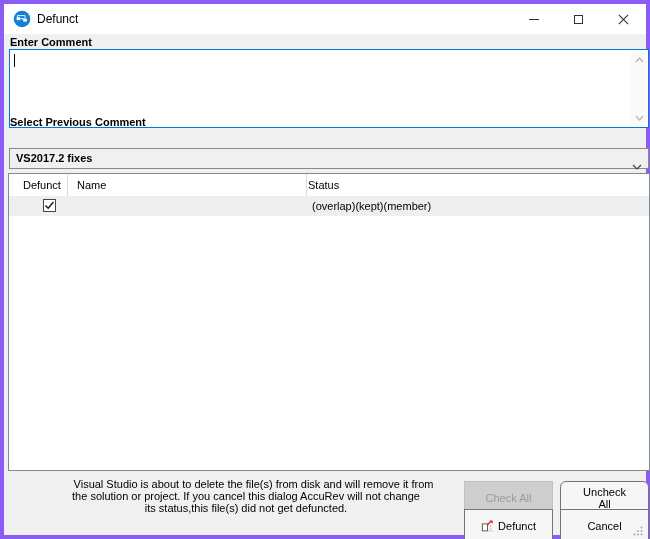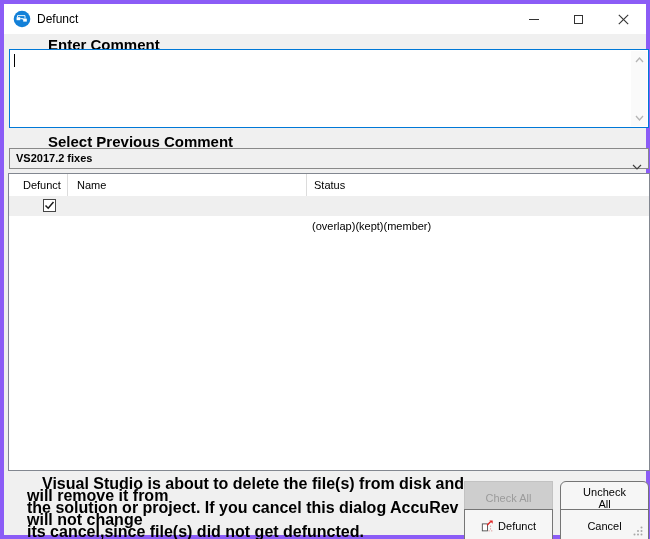--- a/index.html
+++ b/index.html
@@ -10,50 +10,50 @@
   
   .titlebar{position:absolute;left:0;top:0;right:0;height:30px;background:#ffffff;}
   .app-icon{position:absolute;left:9px;top:6px;width:18px;height:18px;}
   .title-text{position:absolute;left:33px;top:0;height:30px;line-height:30px;font-size:12px;color:#000;}
   .win-btn{position:absolute;top:0;width:45px;height:30px;display:flex;align-items:center;justify-content:center;background:transparent;border:none;padding:0;cursor:default;}
   .btn-min{right:90px;} .btn-max{right:45px;} .btn-close{right:0;}
   .glyph-min{display:block;width:10px;height:0;border-bottom:1px solid #333;}
   .glyph-max{display:block;width:9px;height:9px;border:1px solid #333;box-sizing:border-box;background:transparent;}
 
   
-  .field-label{position:absolute;left:6px;font-size:15px;font-weight:bold;color:#000;margin-left:38px;}
+  .field-label{position:absolute;left:6px;font-size:11px;font-weight:bold;color:#000;}
   .lbl-comment{top:32px;}
-  .lbl-prev{top:129px;}
+  .lbl-prev{top:112px;}
 
   
   .comment-box{position:absolute;left:5px;top:45px;width:640px;height:79px;background:#ffffff;border:1px solid #0078d7;box-sizing:border-box;}
   .caret{position:absolute;left:4px;top:4px;width:1px;height:13px;background:#000;}
   .vscroll{position:absolute;top:1px;right:1px;bottom:1px;width:16px;background:#fafafa;}
   .scroll-btn{position:absolute;left:0;width:16px;height:15px;background:transparent;border:none;padding:0;display:flex;align-items:center;justify-content:center;}
   .scroll-up{top:1px;} .scroll-down{bottom:1px;}
 
   
   .combo{position:absolute;left:5px;top:144px;width:640px;height:21px;background:#f0f0f0;border:1px solid #898989;box-sizing:border-box;font-weight:bold;}
   .combo-text{position:absolute;left:6px;top:0;height:19px;line-height:19px;font-size:11px;color:#000;}
   .combo-arrow{position:absolute;right:6px;top:7px;}
 
   
   .file-table{position:absolute;left:4px;top:169px;width:642px;height:298px;background:#ffffff;border:1px solid #828790;box-sizing:border-box;}
   .tbl-header{position:absolute;left:0;top:0;right:0;height:22px;background:#ffffff;border-bottom:1px solid #ededed;}
   .hcell{position:absolute;top:0;height:22px;line-height:22px;font-size:11px;color:#000;box-sizing:border-box;}
   .hc-defunct{left:0;width:59px;padding-left:14px;border-right:1px solid #dcdcdc;}
   .hc-name{left:60px;width:238px;padding-left:8px;border-right:1px solid #dcdcdc;}
-  .hc-status{left:299px;right:0;padding-left:6px;}
+  .hc-status{left:299px;right:0;}
   .tbl-row{position:absolute;left:0;top:22px;right:0;height:20px;background:#efefef;}
   .cb{position:absolute;left:34px;top:3px;width:13px;height:13px;background:#fff;border:1px solid #454545;box-sizing:border-box;padding:0;}
   .cell-name{position:absolute;left:60px;width:234px;top:0;height:20px;line-height:20px;font-size:11px;color:#000;text-align:right;}
-  .cell-status{position:absolute;left:303px;top:0;right:4px;height:30px;line-height:20px;font-size:11px;color:#000;text-align:left;white-space:nowrap;margin-top:20px;}
+  .cell-status{position:absolute;left:303px;top:0;right:4px;height:30px;line-height:20px;font-size:11px;color:#000;text-align:left;white-space:nowrap;}
 
   
-  .warning{position:absolute;left:23px;top:474px;width:438px;font-size:16px;font-weight:bold;color:#000;line-height:12px;}
+  .warning{position:absolute;left:23px;top:474px;width:438px;font-size:11px;font-weight:normal;color:#000;line-height:12px;text-align:center;}
   .warning .w1{text-indent:15px;}
 
   
   .dlg-btn{position:absolute;width:89px;height:23px;box-sizing:border-box;font-family:"Liberation Sans","DejaVu Sans",sans-serif;font-size:11px;color:#000;background:#f6f6f6;border:1px solid #757575;display:flex;align-items:center;justify-content:center;gap:4px;padding:16px;}
   .btn-checkall{left:460px;top:477px;background:#cecece;border:1px solid #c2c2c2;color:#9b9b9b;}
   .btn-uncheckall{left:556px;top:477px;border-radius:6px;}
   .btn-defunct{left:460px;top:505px;}
   .btn-cancel{left:556px;top:505px;}
 
   .resize-grip{position:absolute;right:3px;bottom:3px;width:10px;height:10px;}
@@ -128,21 +128,21 @@
             <polyline points="1.5,5.5 4.2,8.2 9.5,2" fill="none" stroke="#1a1a1a" stroke-width="1.5"></polyline>
           </svg>
         </button>
         <div class="cell-status">(overlap)(kept)(member)</div>
       </div>
     </div>
 
     <div class="warning">
       <div class="w1">Visual Studio is about to delete the file(s) from disk and will remove it from</div>
       <div>the solution or project. If you cancel this dialog AccuRev will not change</div>
-      <div>its cancel,since file(s) did not get defuncted.</div>
+      <div>its status,this file(s) did not get defuncted.</div>
     </div>
 
     <button class="dlg-btn btn-checkall" disabled="">
       <span>Check All</span>
     </button>
     <button class="dlg-btn btn-uncheckall">
       <span>Uncheck All</span>
     </button>
     <button class="dlg-btn btn-defunct">
       <svg width="15" height="15" viewBox="0 0 15 15">

